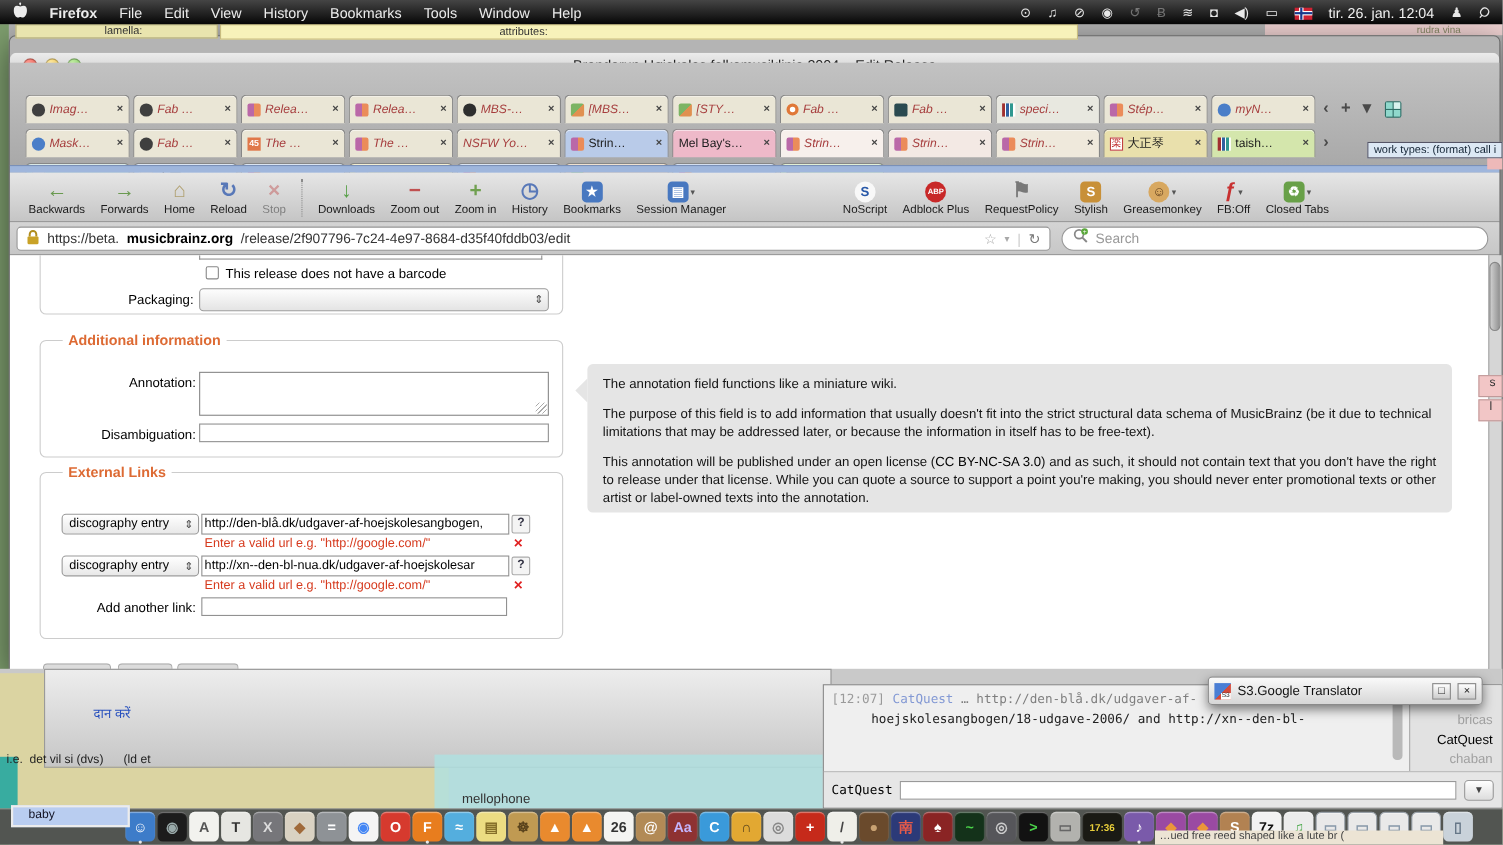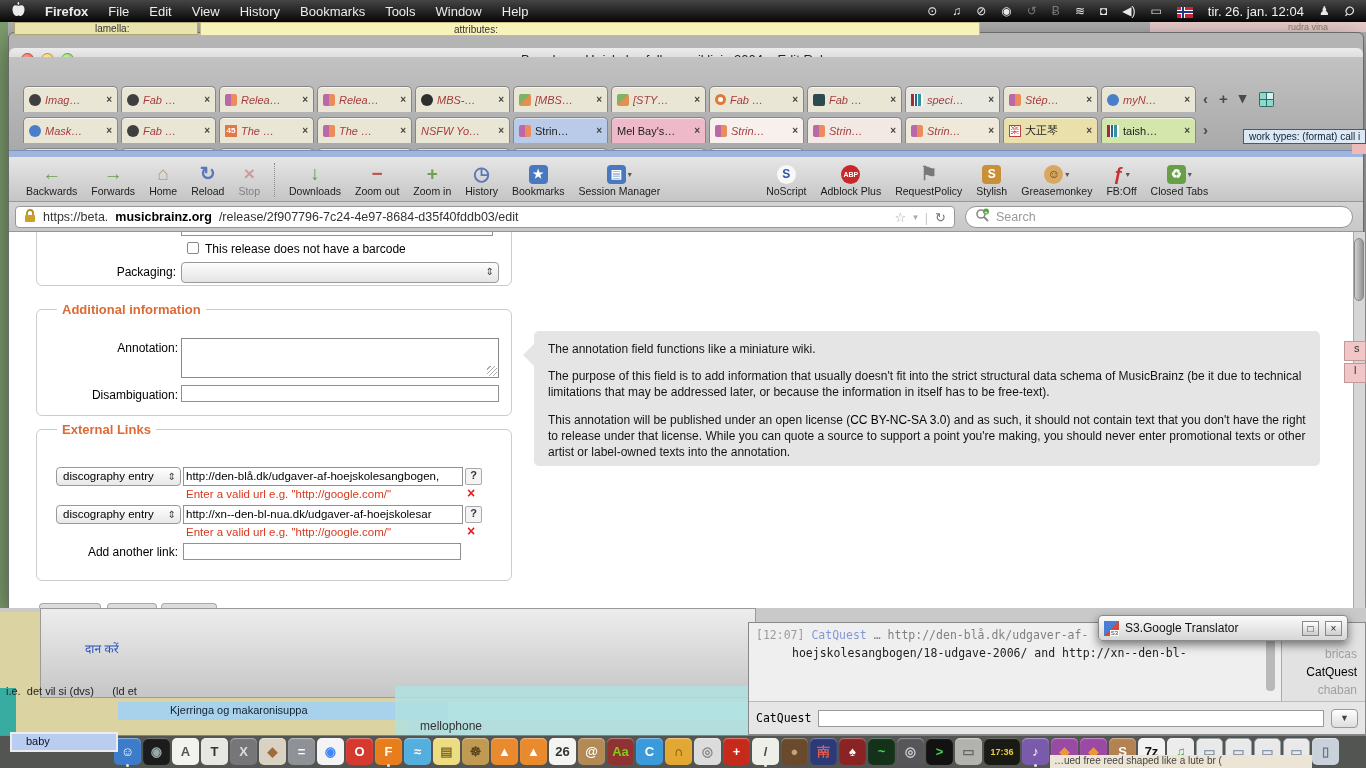--- a/index.html
+++ b/index.html
@@ -580,21 +580,20 @@
 
   <div class="edgebit" style="left:1344px;top:341px">s</div>
   <div class="edgebit" style="left:1344px;top:363px">l</div>
 
   <div id="bottombase"></div>
   <div id="yellowwin"></div>
   <div id="graywin"></div>
   <div id="hindi">दान करें</div>
   <div id="tealsq"></div>
   <div id="note">i.e.  det vil si (dvs)      (ld et</div>
-  <div id="songrow">Kjerringa og makaronisuppa</div>
   <div id="cyan"></div>
   <div id="mello">mellophone</div>
 
   <div id="irc">
     <div id="irc-text">
       <div id="irc-line1"><span class="t">[12:07]</span> <span class="nick">CatQuest</span> <span>… http://den-blå.dk/udgaver-af-</span></div>
       <div class="wrap">hoejskolesangbogen/18-udgave-2006/ and http://xn--den-bl-</div>
     </div>
     <div id="irc-vscroll"></div>
     <div id="irc-nicks">
@@ -636,21 +635,21 @@
         <span class="dock-icon" style="background: rgb(244, 244, 244); color: rgb(66, 133, 244);">◉</span>
         <span class="dock-icon" style="background: rgb(214, 58, 46); color: rgb(255, 255, 255);">O</span>
         <span class="dock-icon" style="background: rgb(232, 125, 30); color: rgb(255, 255, 255);">F<i class="dot"></i></span>
         <span class="dock-icon" style="background: rgb(84, 174, 222); color: rgb(255, 255, 255);">≈</span>
         <span class="dock-icon" style="background: rgb(236, 220, 130); color: rgb(134, 112, 42);">▤</span>
         <span class="dock-icon" style="background: rgb(192, 154, 82); color: rgb(90, 67, 28);">☸</span>
         <span class="dock-icon" style="background: rgb(233, 138, 46); color: rgb(255, 255, 255);">▲</span>
         <span class="dock-icon" style="background: rgb(233, 138, 46); color: rgb(255, 255, 255);">▲</span>
         <span class="dock-icon" style="background: rgb(244, 244, 242); color: rgb(51, 51, 51);">26</span>
         <span class="dock-icon" style="background: rgb(178, 138, 86); color: rgb(255, 255, 255);">@</span>
-        <span class="dock-icon" style="background: rgb(142, 50, 50); color: #84cc16;">Aa</span>
+        <span class="dock-icon" style="background: rgb(142, 50, 50); color: #c4b5fd;">Aa</span>
         <span class="dock-icon" style="background: rgb(58, 154, 218); color: rgb(255, 255, 255);">C</span>
         <span class="dock-icon" style="background: rgb(226, 168, 50); color: rgb(90, 67, 28);">∩</span>
         <span class="dock-icon" style="background: rgb(220, 220, 220); color: rgb(136, 136, 136);">◎</span>
         <span class="dock-icon" style="background: rgb(198, 42, 26); color: rgb(255, 255, 255);">+</span>
         <span class="dock-icon" style="background: rgb(239, 239, 233); color: rgb(68, 68, 68);">/<i class="dot"></i></span>
         <span class="dock-icon" style="background: rgb(106, 74, 44); color: rgb(201, 162, 114);">●</span>
         <span class="dock-icon" style="background: rgb(44, 58, 120); color: rgb(228, 90, 74);">南</span>
         <span class="dock-icon" style="background: rgb(138, 36, 36); color: rgb(255, 255, 255);">♠</span>
         <span class="dock-icon" style="background: rgb(20, 50, 26); color: rgb(74, 210, 74);">~</span>
         <span class="dock-icon" style="background: rgb(86, 86, 90); color: rgb(204, 204, 204);">◎</span>

